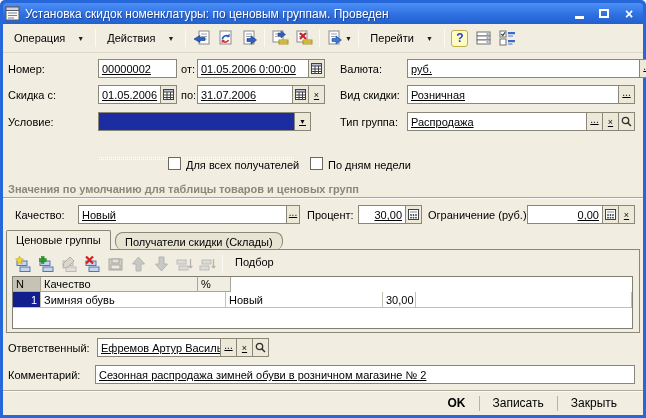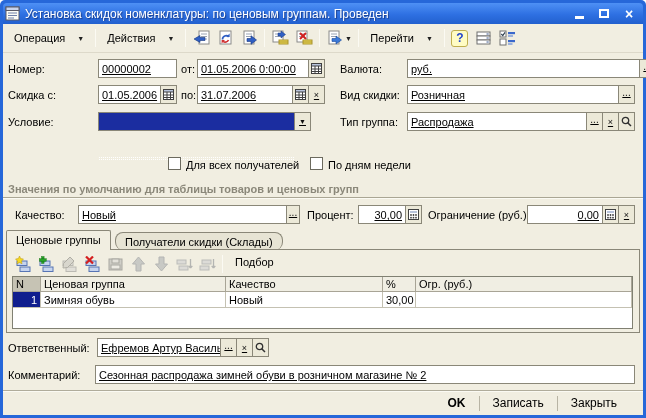--- a/index.html
+++ b/index.html
@@ -419,24 +419,22 @@
           <path d="M15.5 3 v9 M15.5 12 l-1.8-2.2 M15.5 12 l1.8-2.2" stroke="#7688a4" stroke-width="1.3" fill="none"></path>
         </svg>
       </div>
       <div class="tb-sep"></div>
       <div class="pick-btn">Подбор</div>
     </div>
 
     <div class="grid">
       <div class="trow">
         <div class="hc ncol c0">N</div>
-        <div class="hc c1">Ценовая группа</div>
         <div class="hc c2">Качество</div>
         <div class="hc c3">%</div>
-        <div class="hc c4">Огр. (руб.)</div>
       </div>
       <div class="trow">
         <div class="dc ncol c0">1</div>
         <div class="dc c1">Зимняя обувь</div>
         <div class="dc c2">Новый</div>
         <div class="dc num c3">30,00</div>
         <div class="dc c4"></div>
       </div>
     </div>
 

